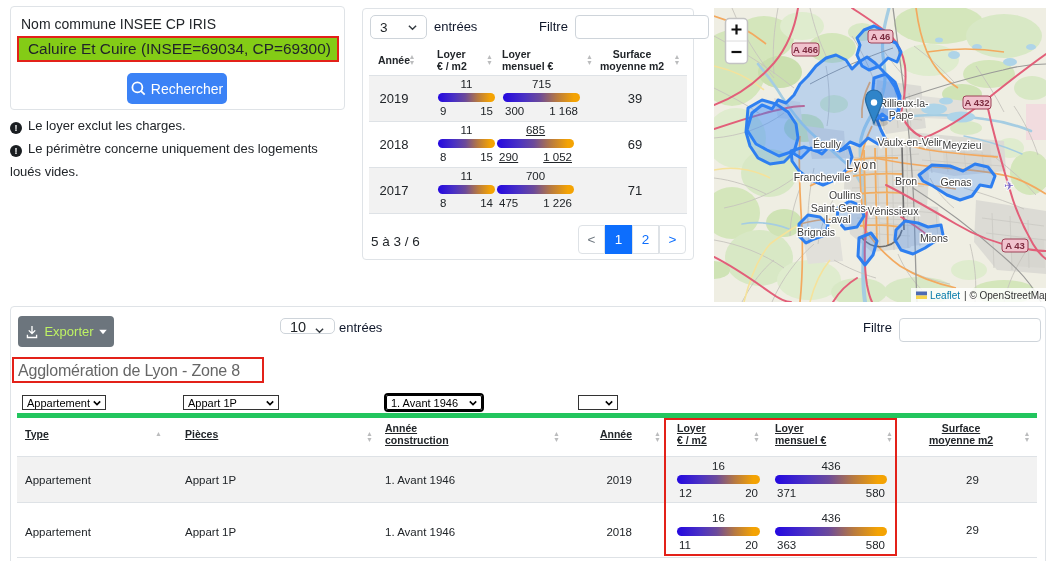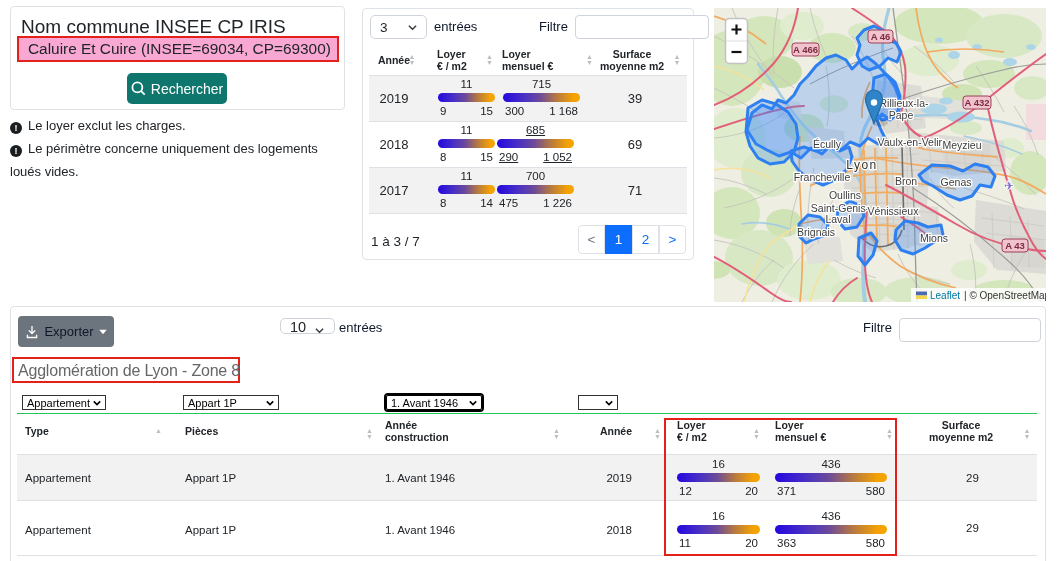--- a/index.html
+++ b/index.html
@@ -1,23 +1,23 @@
 <!DOCTYPE html>
 <html lang="fr"><head>
 <meta charset="utf-8">
 <style>
   * { box-sizing: border-box; margin:0; padding:0; }
   html,body { width:1057px; height:561px; background:#fff; font-family:"Liberation Sans", sans-serif; color:#212529; overflow:hidden; position:relative; }
   .abs { position:absolute; }
 
   
   .card1 { left:10px; top:6px; width:335px; height:104px; border:1px solid #dfe3e7; border-radius:4px; }
-  .card1 label { position:absolute; left:10px; top:9px; font-size:19px; color:#212529; }
-  .inp1 { position:absolute; left:6px; top:29px; width:322px; height:26px; border:2px solid #e32119; background:#f9a8d4; font-size:15.4px; padding-left:9px; font-family:"Liberation Sans", sans-serif; color:#212529; }
-  .btnsearch { position:absolute; left:116px; top:66px; width:100px; height:31px; background:#0f766e; border:none; border-radius:5px; color:#fff; font-size:14px; font-family:"Liberation Sans", sans-serif; display:flex; align-items:center; justify-content:center; gap:5px; }
+  .card1 label { position:absolute; left:10px; top:9px; font-size:14px; color:#212529; }
+  .inp1 { position:absolute; left:6px; top:29px; width:322px; height:26px; border:2px solid #e32119; background:#84cc16; font-size:15.4px; padding-left:9px; font-family:"Liberation Sans", sans-serif; color:#212529; }
+  .btnsearch { position:absolute; left:116px; top:66px; width:100px; height:31px; background:#3b82f6; border:none; border-radius:5px; color:#fff; font-size:14px; font-family:"Liberation Sans", sans-serif; display:flex; align-items:center; justify-content:center; gap:5px; }
   .notes { left:10px; top:114px; width:380px; font-size:13px; color:#212529; line-height:23px; }
   .noteicon { display:inline-block; width:12px; height:12px; background:#1a1e21; border-radius:50%; color:#fff; font-size:9px; font-weight:bold; text-align:center; line-height:12px; vertical-align:-1px; margin-right:6px; }
 
   
   .card2 { left:362px; top:8px; width:332px; height:252px; border:1px solid #dfe3e7; border-radius:4px; }
   .sel { border:1px solid #ced4da; border-radius:5px; background:#fff; font-size:13.5px; color:#212529; font-family:"Liberation Sans", sans-serif; }
   .chev { position:absolute; width:9px; height:9px; pointer-events:none; }
   .ftlabel { font-size:13px; color:#0f172a; }
   .ftinput { border:1px solid #ced4da; border-radius:4px; background:#fff; height:25px; }
 
@@ -32,27 +32,27 @@
   .bw-bot { display:flex; justify-content:space-between; }
   .sorticon { position:absolute; right:3px; top:50%; margin-top:-6px; width:8px; height:12px; opacity:0.3; font-size:7px; line-height:6px; color:#212529; }
 
   .pagebtn { display:inline-block; width:27px; height:29px; border:1px solid #dee2e6; background:#fff; color:#0d6efd; font-size:13.5px; text-align:center; line-height:28px; }
 
   
   .map { left:714px; top:8px; width:332px; height:294px; background:#f1efe4; overflow:hidden; }
 
   
   .card3 { left:10px; top:306px; width:1036px; height:300px; border:1px solid #dfe3e7; border-radius:4px; background:#fff; }
-  .btnexport { position:absolute; left:7px; top:9px; width:96px; height:31px; background:#6c757d; border-radius:4px; color:#0f172a; font-size:13px; display:flex; align-items:center; justify-content:center; gap:5px; }
-  .title2 { position:absolute; left:1px; top:50px; width:228px; height:26px; line-height:24px; border:2px solid #e32119; font-size:16px; letter-spacing:-0.2px; color:#666; line-height:23px; padding-left:4px; white-space:nowrap; }
+  .btnexport { position:absolute; left:7px; top:9px; width:96px; height:31px; background:#6c757d; border-radius:4px; color:#bef264; font-size:13px; display:flex; align-items:center; justify-content:center; gap:5px; }
+  .title2 { position:absolute; left:1px; top:50px; width:252px; height:26px; line-height:24px; border:2px solid #e32119; font-size:16px; letter-spacing:-0.2px; color:#666; line-height:23px; padding-left:4px; white-space:nowrap; }
   .nsel { position:absolute; height:15px; border:1px solid #333; background:#fff; font-size:11px; color:#000; line-height:14px; padding-left:4px; }
   .nchev { position:absolute; right:4px; top:4px; width:8px; height:8px; }
 
   table.t2 { border-collapse:collapse; table-layout:fixed; width:1020px; position:absolute; left:6px; top:106px; font-size:11.5px; }
-  table.t2 th { white-space:nowrap; font-weight:bold; font-size:10.5px; line-height:12px; text-align:left; padding:0 0 7px 8px; border-bottom:1px solid #dee2e6; border-top:1px solid #22c55e; height:41px; vertical-align:middle; position:relative; }
+  table.t2 th { white-space:nowrap; font-weight:bold; font-size:10.5px; line-height:12px; text-align:left; padding:0 0 7px 8px; border-bottom:1px solid #dee2e6; border-top:5px solid #22c55e; height:41px; vertical-align:middle; position:relative;text-decoration:underline; }
   table.t2 td { padding:0 0 0 8px; height:46px; vertical-align:middle; border-bottom:1px solid #dee2e6; position:relative; }
   table.t2 tr.tall td { height:55px; padding-top:4px; }
 
   .redbox { border:2px solid #e32119; position:absolute; }
 </style>
 </head>
 <body>
 
 <div class="abs card1">
   <label>Nom commune INSEE CP IRIS</label>
@@ -161,21 +161,21 @@
               <div class="bw-bot">
                 <span>475</span>
                 <span>1 226</span>
               </div>
             </div>
           </td>
         <td style="text-align:center; padding-right:14px;">71</td>
       </tr>
     </tbody>
   </table>
-  <span class="abs" style="left:8px; top:225px; font-size:13.5px;">1 à 3 / 7</span>
+  <span class="abs" style="left:8px; top:225px; font-size:13.5px;">5 à 3 / 6</span>
   <div class="abs" style="left:215px; top:216px; display:flex;">
     <span class="pagebtn" style="border-radius:4px 0 0 4px; color:#6c757d;">&lt;</span>
     <span class="pagebtn" style="background:#0d6efd; border-color:#0d6efd; color:#fff;">1</span>
     <span class="pagebtn">2</span>
     <span class="pagebtn" style="border-radius:0 4px 4px 0;">&gt;</span>
   </div>
 </div>
 
 <div class="abs map" id="mapbox">
 <svg width="332" height="294" viewBox="0 0 332 294" font-family="Liberation Sans, sans-serif">

